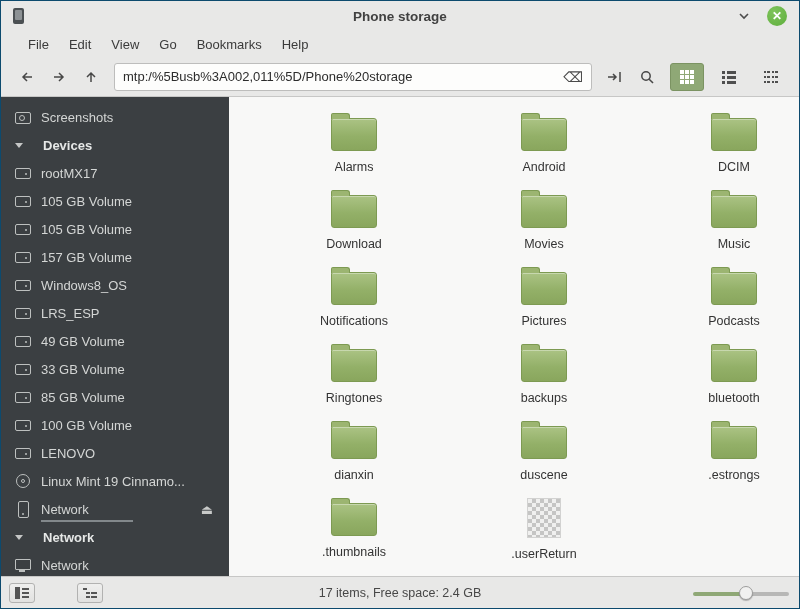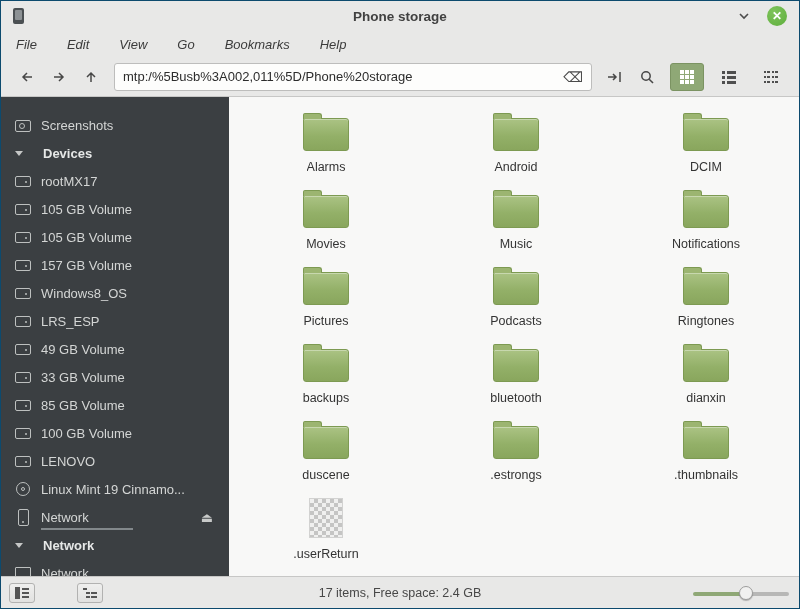--- a/index.html
+++ b/index.html
@@ -11,60 +11,60 @@
   
   .titlebar { height:30px; position:relative; display:flex; align-items:center; flex:0 0 auto; }
   .win-icon { width:11px; height:16px; margin-left:12px; background:#4b5053; border-radius:2px; position:relative; }
   .win-icon::after { content:""; position:absolute; left:2px; top:2px; right:2px; bottom:4px; background:#8d9295; border-radius:1px; }
   .win-title { position:absolute; left:0; right:0; text-align:center; font-size:13.5px; font-weight:bold; color:#414141; pointer-events:none; }
   .win-controls { margin-left:auto; display:flex; align-items:center; gap:16px; padding-right:12px; z-index:2; }
   .btn-min { width:14px; height:14px; display:grid; place-items:center; color:#4c4c4c; }
   .btn-close { width:20px; height:20px; border-radius:50%; background:radial-gradient(circle at 35% 30%, #7fc45b, #5eae3d); color:#ffffff; font-size:12px; line-height:1; display:grid; place-items:center; font-weight:bold; }
 
   
-  .menubar { height:26px; display:flex; align-items:center; padding-left:6px; gap:12px; flex:0 0 auto;font-style:italic; }
+  .menubar { height:26px; display:flex; align-items:center; padding-left:18px; gap:2px; flex:0 0 auto; }
   .menu-item { font-size:13px; color:#3b3b3b; padding:4px 9px; border-radius:3px; }
 
   
   .toolbar { height:40px; display:flex; align-items:center; padding:0 11px; gap:2px; border-bottom:1px solid #c7c7c6; flex:0 0 auto; }
   .tool-btn { width:30px; height:28px; display:grid; place-items:center; color:#474747; border-radius:3px; }
   .tool-btn svg { display:block; }
   .location { flex:1; height:28px; margin:0 6px; background:#fdfdfc; border:1px solid #bdbdbc; border-radius:3px; display:flex; align-items:center; padding:0 8px; }
   .location input { flex:1; border:none; outline:none; background:transparent; font-family:inherit; font-size:13px; color:#2c2c2c; }
   .clear-glyph { font-size:14px; color:#4a4a4a; margin-left:6px; line-height:1; }
   .view-group { display:flex; align-items:center; gap:8px; margin-left:6px; }
   .view-btn { width:34px; height:28px; display:grid; place-items:center; border-radius:3px; color:#4f4f4f; }
   .view-btn.active { background:#8fa876; border:1px solid #7b9362; color:#ffffff; }
 
   
   .content { flex:1; display:flex; min-height:0; }
 
   
-  .sidebar { width:228px; flex:0 0 228px; background:#3b3f42; color:#d4d6d5; overflow:hidden; padding-top:14px; }
+  .sidebar { width:228px; flex:0 0 228px; background:#3b3f42; color:#d4d6d5; overflow:hidden; padding-top:6px; }
   .sb-item, .sb-header { height:28px; display:flex; align-items:center; padding-left:14px; font-size:13px; }
   .sb-header { font-weight:bold; color:#e6e8e7;gap:11px; }
   .tri { width:0; height:0; border-left:4px solid transparent; border-right:4px solid transparent; border-top:5px solid #c5c7c6; margin-right:9px; }
   .sb-icon { width:16px; height:16px; position:relative; flex:0 0 16px; margin-right:10px; }
   .icon-drive::before { content:""; position:absolute; left:0; top:3px; width:14px; height:9px; border:1px solid #bdc0bf; border-radius:2px; }
   .icon-drive::after { content:""; position:absolute; left:10px; top:8px; width:2px; height:2px; border-radius:50%; background:#bdc0bf; }
   .icon-camera::before { content:""; position:absolute; left:0; top:3px; width:14px; height:10px; border:1px solid #bdc0bf; border-radius:2px; }
   .icon-camera::after { content:""; position:absolute; left:4px; top:6px; width:4px; height:4px; border:1px solid #bdc0bf; border-radius:50%; }
   .icon-disc::before { content:""; position:absolute; left:1px; top:1px; width:12px; height:12px; border:1px solid #bdc0bf; border-radius:50%; }
   .icon-disc::after { content:""; position:absolute; left:6px; top:6px; width:2px; height:2px; border:1px solid #bdc0bf; border-radius:50%; }
   .icon-phone::before { content:""; position:absolute; left:3px; top:0; width:9px; height:15px; border:1px solid #bdc0bf; border-radius:2px; }
   .icon-phone::after { content:""; position:absolute; left:7px; bottom:2px; width:2px; height:2px; border-radius:50%; background:#bdc0bf; }
   .icon-network::before { content:""; position:absolute; left:0; top:2px; width:14px; height:9px; border:1px solid #bdc0bf; border-radius:1px; }
   .icon-network::after { content:""; position:absolute; left:4px; top:13px; width:6px; height:2px; background:#bdc0bf; }
   .sb-label { white-space:nowrap; overflow:hidden; text-overflow:ellipsis; max-width:150px; }
   .sb-label.with-bar { position:relative; overflow:visible; }
   .sb-label.with-bar::after { content:""; position:absolute; left:0; bottom:-5px; width:92px; height:2px; background:#82888b; }
   .eject { margin-left:auto; margin-right:16px; color:#c8cac9; font-size:13px; }
 
   
-  .files { flex:1; background:#f8f8f7; overflow:hidden; position:relative; }
+  .files { flex:1; background:#f8f8f7; overflow:hidden; position:relative;padding-left:28px; }
   .file-grid { display:grid; grid-template-columns:repeat(3, 190px); grid-auto-rows:77px; padding:12px 0 0 2px; justify-items:center; }
   .file-cell { width:150px; display:flex; flex-direction:column; align-items:center; }
   .folder-icon { width:46px; height:33px; margin-top:9px; position:relative; background:linear-gradient(180deg,#abc384 0%, #93b068 55%, #89a65d 100%); border:1px solid #7d9a52; border-radius:2px 3px 3px 3px; box-shadow:inset 0 1px 0 rgba(255,255,255,.35); }
   .folder-icon::before { content:""; position:absolute; left:-1px; top:-6px; width:17px; height:5px; background:#9cb571; border:1px solid #7d9a52; border-bottom:none; border-radius:2px 3px 0 0; }
   .checker-icon { width:34px; height:40px; margin-top:4px; background:repeating-conic-gradient(#c5c5c4 0% 25%, #f0f0ef 0% 50%); background-size:8px 8px; border:1px solid #d2d2d1; }
   .file-label { margin-top:9px; font-size:12.5px; color:#333333; text-align:center; max-width:150px; white-space:nowrap; overflow:hidden; text-overflow:ellipsis; }
 
   
   .statusbar { height:32px; flex:0 0 32px; border-top:1px solid #c7c7c6; background:#e8e8e7; position:relative; display:flex; align-items:center;padding-left:24px; }
   .status-text { position:absolute; left:0; right:0; text-align:center; font-size:12.5px; color:#474747; pointer-events:none; }
@@ -262,20 +262,24 @@
           <div class="file-cell">
             <div class="folder-icon"></div>
             <div class="file-label">Android</div>
           </div>
           <div class="file-cell">
             <div class="folder-icon"></div>
             <div class="file-label">DCIM</div>
           </div>
           <div class="file-cell">
             <div class="folder-icon"></div>
+            <div class="file-label">Download</div>
+          </div>
+          <div class="file-cell">
+            <div class="folder-icon"></div>
             <div class="file-label">Movies</div>
           </div>
           <div class="file-cell">
             <div class="folder-icon"></div>
             <div class="file-label">Music</div>
           </div>
           <div class="file-cell">
             <div class="folder-icon"></div>
             <div class="file-label">Notifications</div>
           </div>

